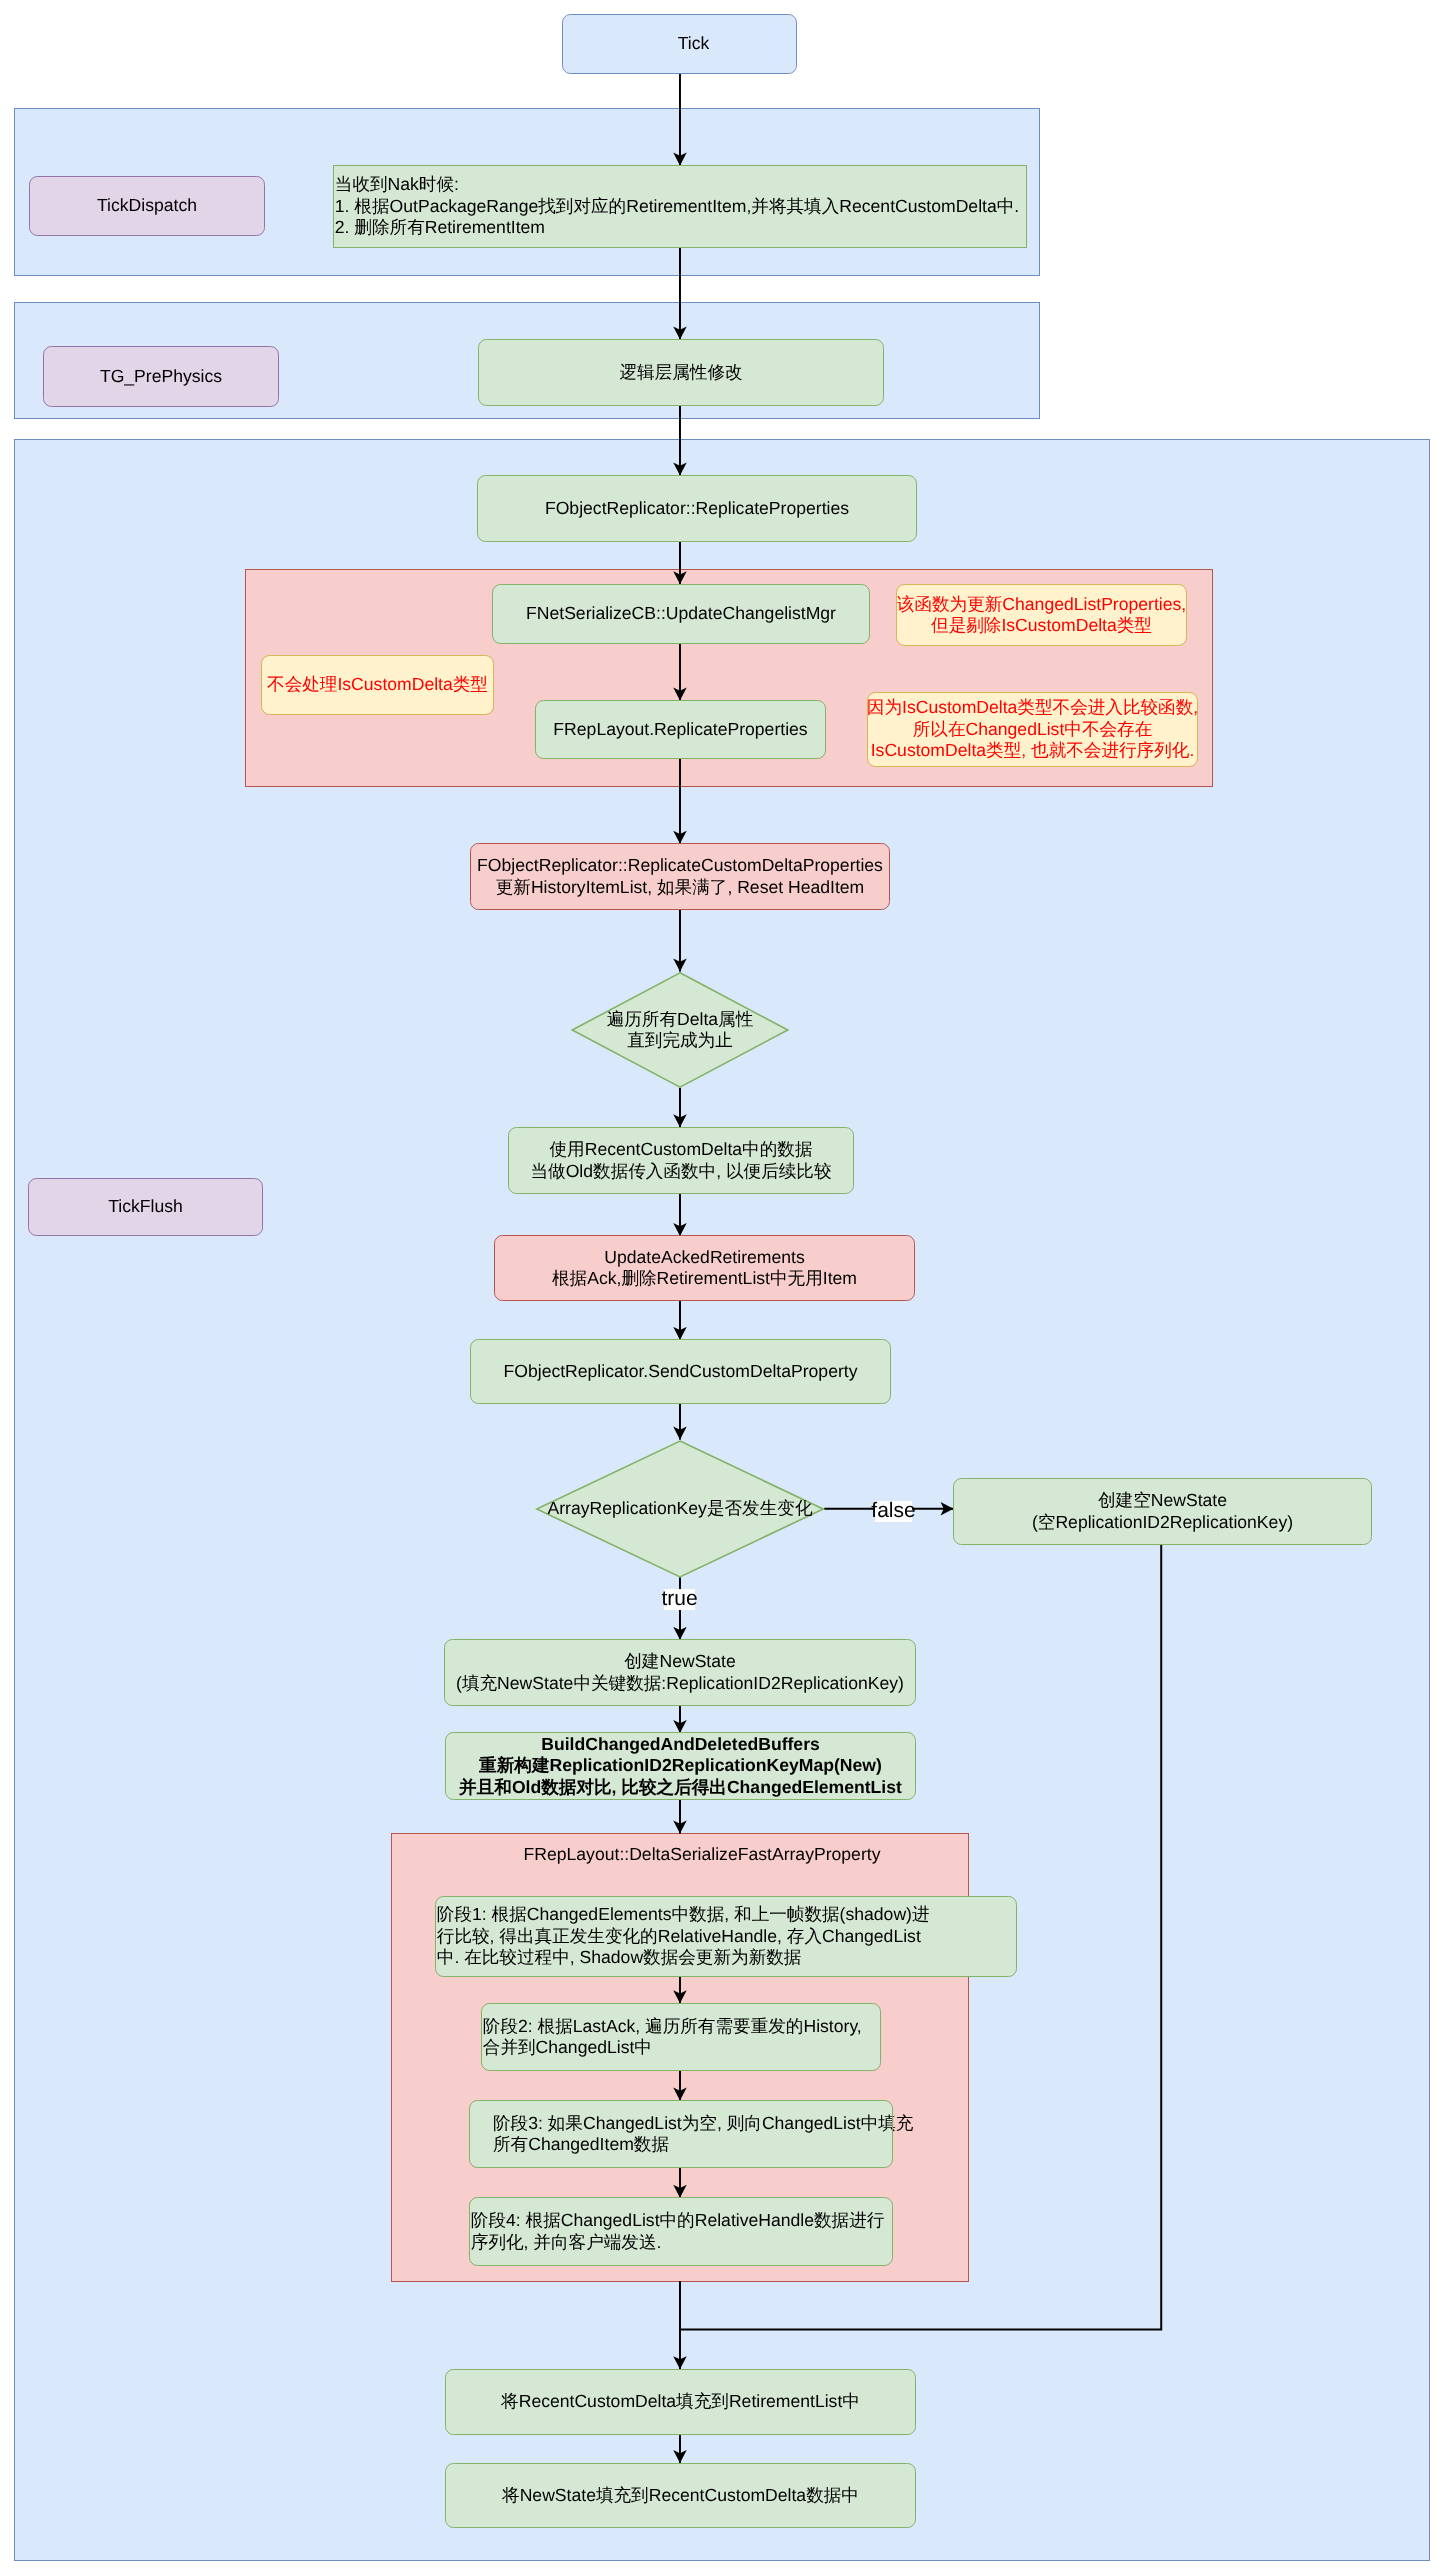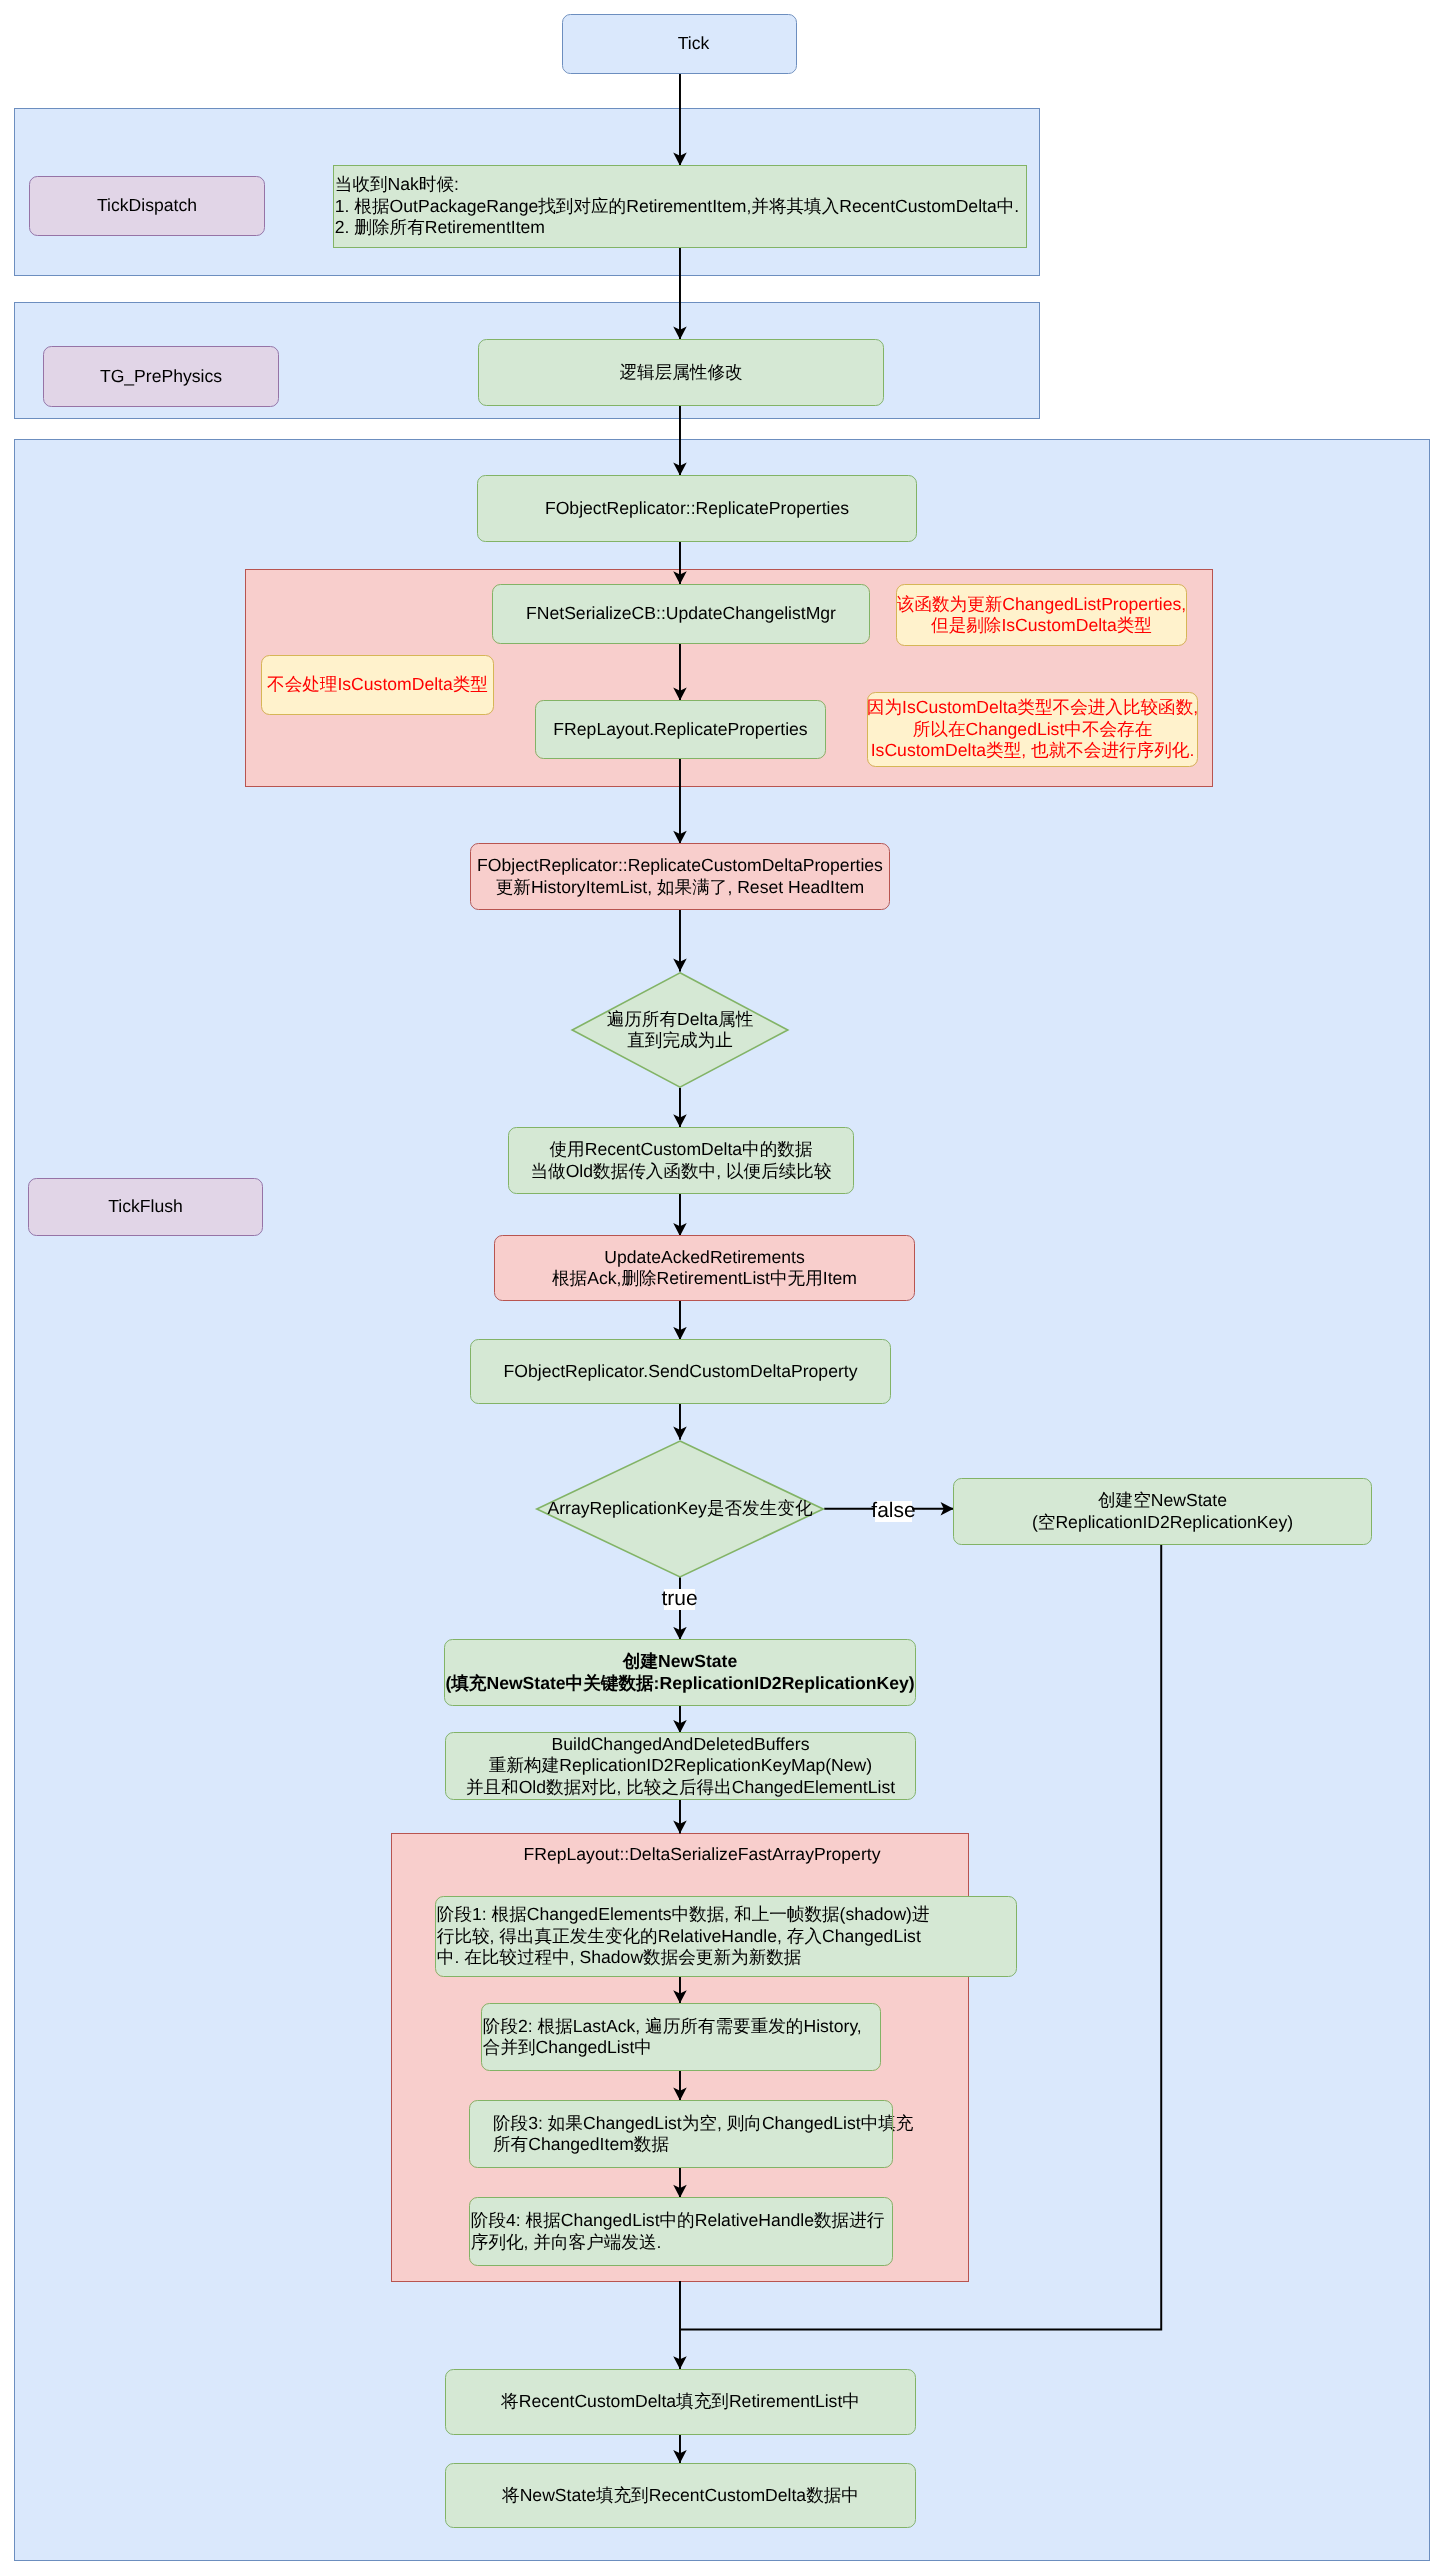--- a/index.html
+++ b/index.html
@@ -133,24 +133,24 @@
     <polygon points="175,1 349,83.5 175,166 1,83.5" fill="#d5e8d4" stroke="#82b366" stroke-width="2"></polygon>
   </svg>
   <div class="dtext" style="left:536px;top:1440px;width:288px;height:138px;">ArrayReplicationKey是否发生变化</div>
 
   <div class="edgelabel" style="left:875px;top:1501px;width:37px;height:21.4px;">false</div>
   <div class="edgelabel" style="left:664px;top:1589px;width:31px;height:21.4px;">true</div>
 
   <div class="node" style="left:954px;top:1479px;width:417px;height:65px;"><span class="t">创建空NewState
 (空ReplicationID2ReplicationKey)</span></div>
 
-  <div class="node" style="left:445px;top:1640px;width:470px;height:65px;font-weight:bold;"><span class="t">创建NewState
+  <div class="node" style="left:445px;top:1640px;width:470px;height:65px;"><span class="t">创建NewState
 (填充NewState中关键数据:ReplicationID2ReplicationKey)</span></div>
 
-  <div class="node" style="left:446px;top:1733px;width:469px;height:66px;"><span class="t">BuildChangedAndDeletedBuffers
+  <div class="node" style="left:446px;top:1733px;width:469px;height:66px;font-weight:bold;"><span class="t">BuildChangedAndDeletedBuffers
 重新构建ReplicationID2ReplicationKeyMap(New)
 并且和Old数据对比, 比较之后得出ChangedElementList</span></div>
 
   <div class="node leftal" style="left:436px;top:1897px;width:580px;height:79px;"><span class="t">阶段1: 根据ChangedElements中数据, 和上一帧数据(shadow)进
 行比较, 得出真正发生变化的RelativeHandle, 存入ChangedList
 中. 在比较过程中, Shadow数据会更新为新数据</span></div>
 
   <div class="node leftal" style="left:482px;top:2004px;width:398px;height:66px;"><span class="t">阶段2: 根据LastAck, 遍历所有需要重发的History,
 合并到ChangedList中</span></div>
 

